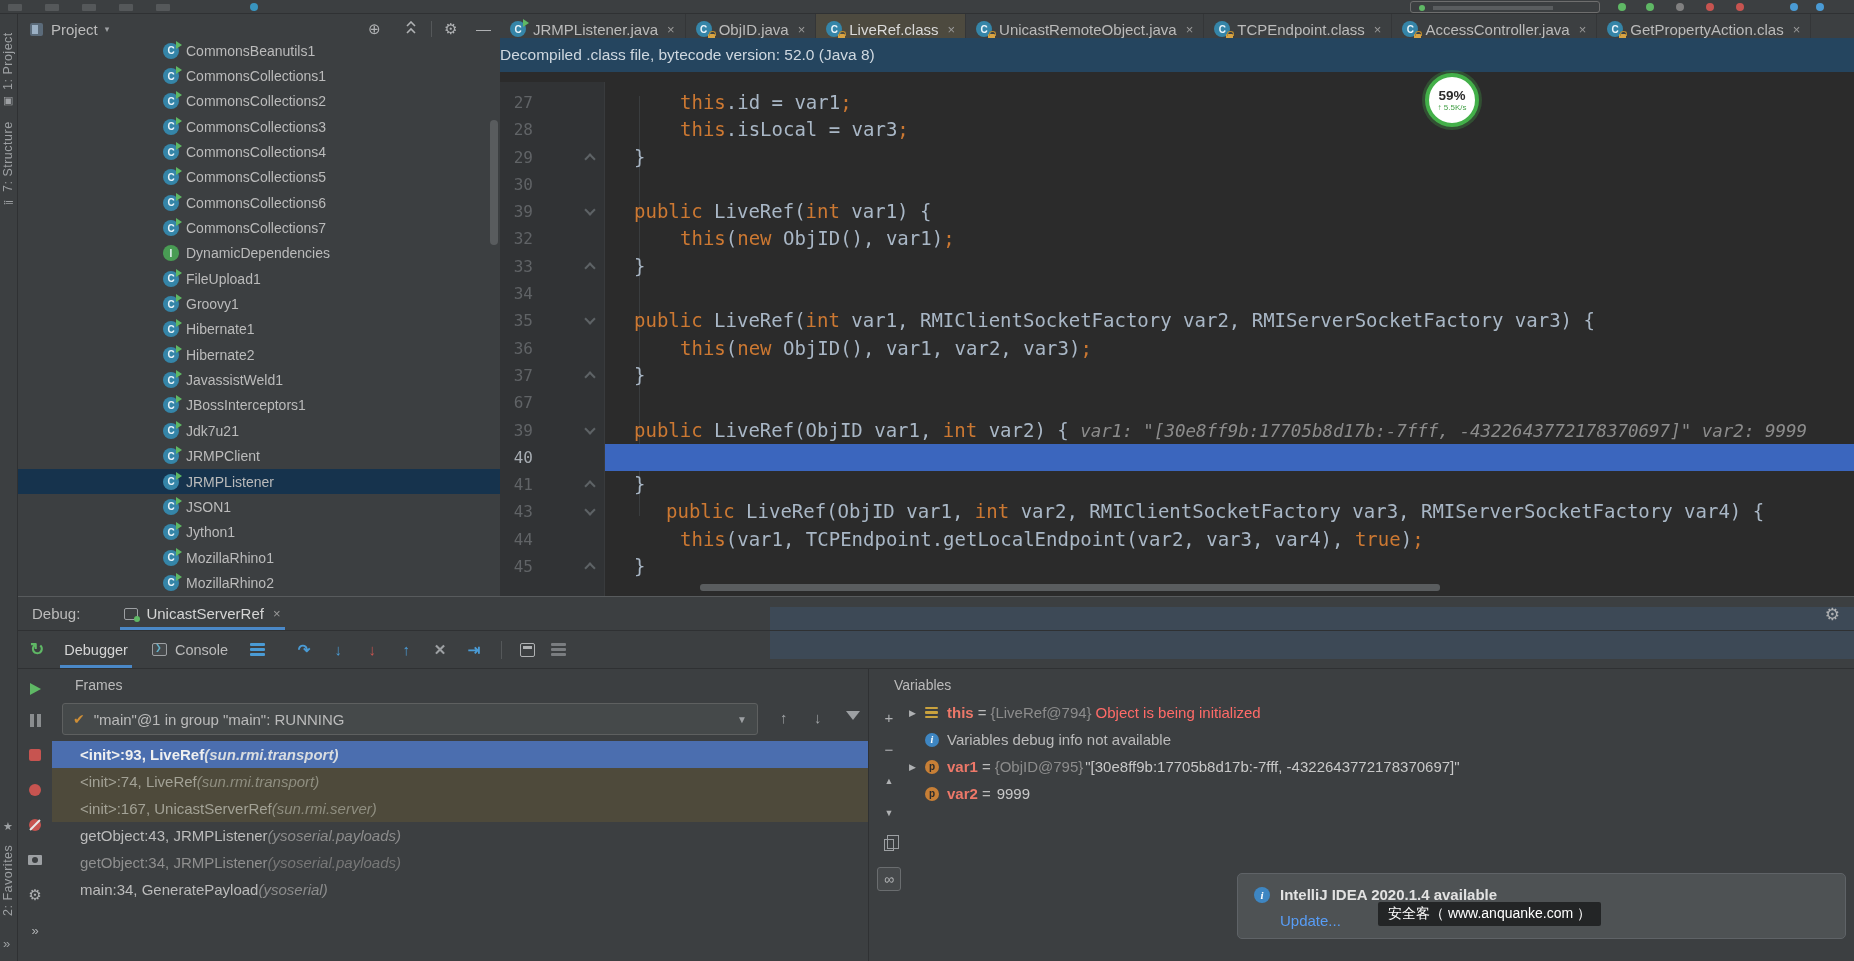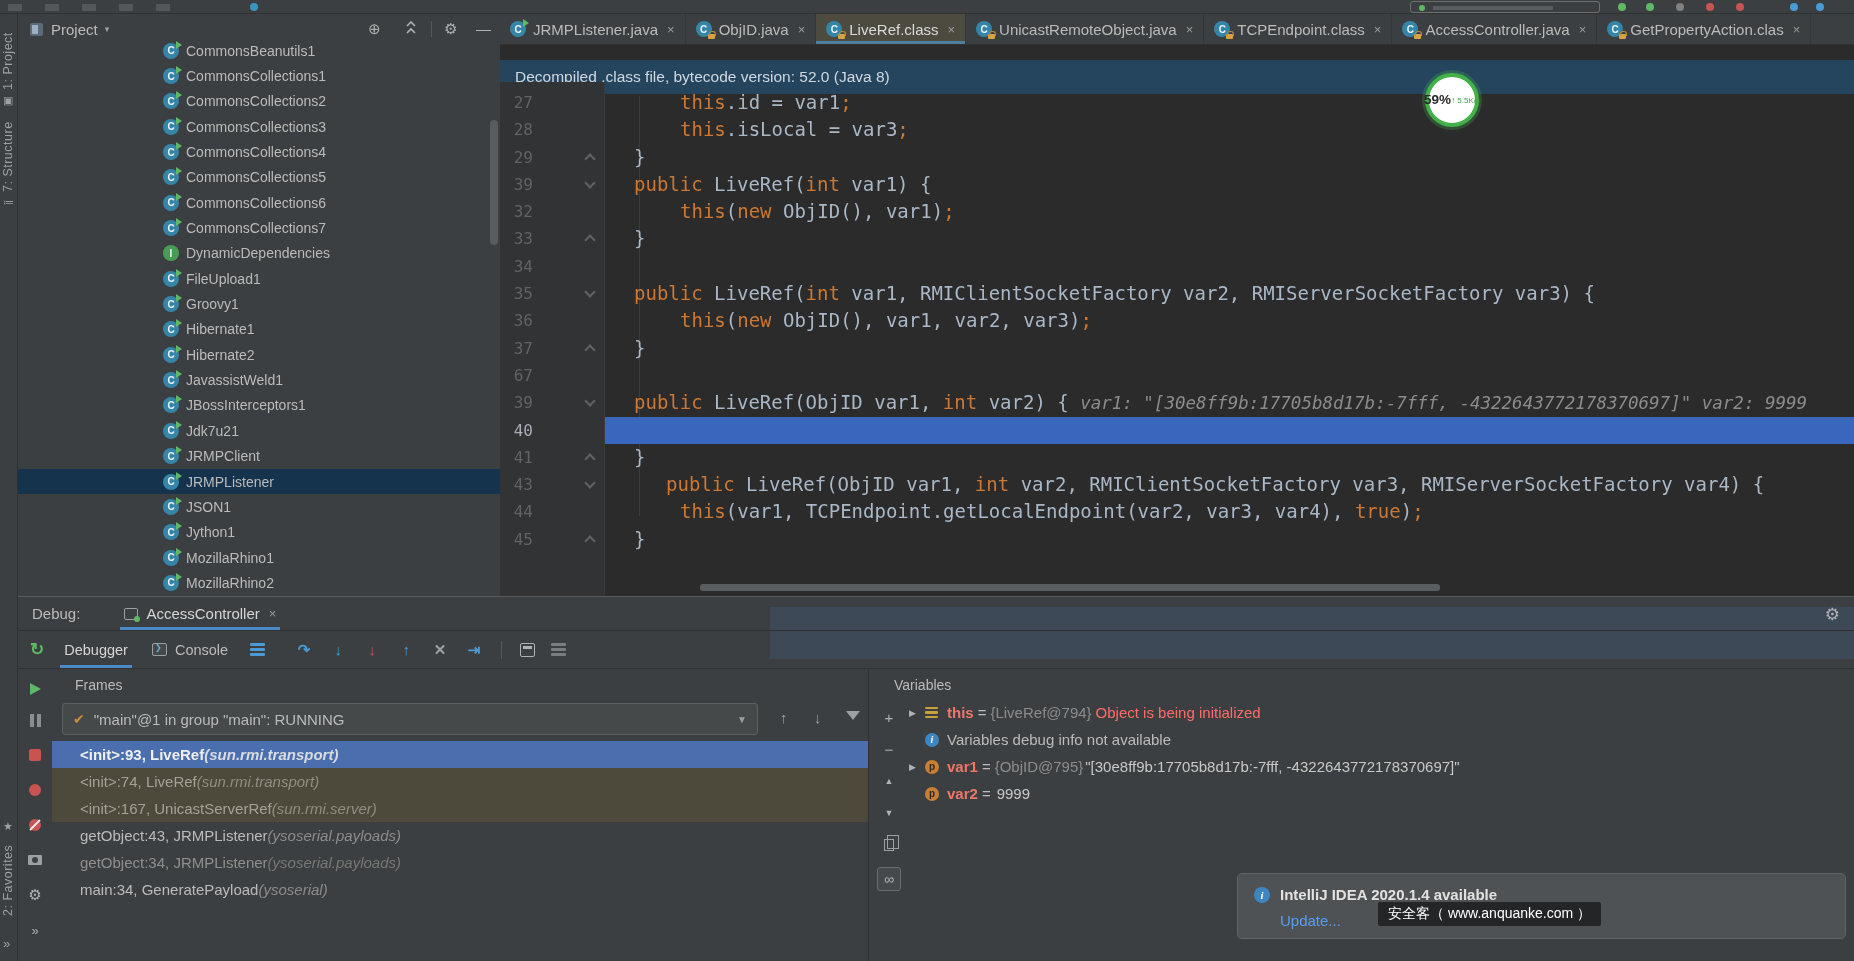--- a/index.html
+++ b/index.html
@@ -45,42 +45,42 @@
   .tabbar{position:absolute;left:0;top:0;right:0;height:31px;background:#3c3f41;border-bottom:1px solid #2f3133;display:flex;}
   .tab{position:relative;display:flex;align-items:center;padding:0 10px;border-right:1px solid #343638;
        font-size:15px;color:#bbbbbb;}
   .tab.active{background:#4d4a3f;color:#dadada;}
   .tab.active:after{content:"";position:absolute;left:0;right:0;bottom:0;height:3px;background:#4a7f9e;}
   .tab .node-ico{margin-right:7px;}
   .tab-close{margin-left:9px;color:#9a9a9a;font-size:13px;}
   .lockmark{position:absolute;right:-3px;bottom:-2px;width:7px;height:5px;background:#d9a343;border-radius:1px;}
   .lockmark:before{content:"";position:absolute;left:1px;top:-3px;width:5px;height:4px;border:1.2px solid #b98a2f;
                    border-bottom:none;border-radius:3px 3px 0 0;}
-  .banner{position:absolute;left:0;top:46px;right:0;height:34px;background:#25455f;color:#cfd8e0;
-          font-size:15.5px;display:flex;align-items:center;padding-left:15px;}
+  .banner{position:absolute;left:0;top:24px;right:0;height:34px;background:#25455f;color:#cfd8e0;
+          font-size:15.5px;display:flex;align-items:center;}
   .gutter-bg{position:absolute;left:0;top:68px;bottom:0;width:105px;background:#313335;border-right:1px solid #393b3d;}
   .indent-guide{position:absolute;left:139px;top:82px;height:420px;width:1px;background:#3a3d3f;}
   .code{position:absolute;left:0;top:75px;right:0;height:507px;}
   .code-line{position:relative;height:27.3px;}
   .exec-bg{position:absolute;left:105px;right:0;top:0;bottom:0;background:#3b66be;}
   .ln{position:absolute;left:0;top:4px;width:33px;text-align:right;color:#606366;
       font:16px "DejaVu Sans Mono",monospace;}
   .code-line.exec .ln{color:#a7adb3;}
   .fold-el{position:absolute;left:86px;width:8px;height:8px;border:solid #5e6366;border-width:2px 2px 0 0;}
   .fold-down{top:8px;transform:rotate(135deg);}
   .fold-up{top:11px;transform:rotate(-45deg);}
   .ct{position:absolute;top:2px;font:19px "DejaVu Sans Mono",monospace;color:#a9b7c6;}
   .k{color:#cc7832;}
   .w{color:#a9b7c6;}
   .h{color:#8c8c8c;font-style:italic;font-size:17.5px;}
   .hl{color:#aebdce;font-style:italic;font-size:17.5px;}
   .hscroll{position:absolute;left:200px;top:570px;width:740px;height:7px;background:#5a5d5f;border-radius:3px;z-index:5;}
   .net-widget{position:absolute;left:925px;top:59px;width:54px;height:54px;border-radius:50%;background:#ffffff;
               border:4px solid #43b049;box-shadow:0 0 0 3px rgba(67,176,73,.28);z-index:6;
-              display:flex;flex-direction:row;align-items:center;justify-content:center;}
+              display:flex;flex-direction:column;align-items:center;justify-content:center;}
   .net-pct{font-size:13.5px;font-weight:bold;color:#2b2b2b;line-height:14px;}
   .net-rate{font-size:8px;color:#43a047;line-height:9px;}
 
   
   .debug{position:absolute;left:18px;top:596px;width:1836px;height:365px;background:#3c3f41;border-top:1px solid #585b5d;}
   .dbg-slate{position:absolute;left:752px;top:10px;right:0;height:52px;background:#3d4956;}
   .dbg-header{position:absolute;left:0;top:0;right:0;height:34px;border-bottom:1px solid #2f3133;
               display:flex;align-items:center;}
   .dbg-label{margin-left:14px;font-size:15px;color:#bbbbbb;}
   .session-tab{position:relative;height:100%;display:flex;align-items:center;margin-left:40px;padding:0 4px;}
@@ -370,20 +370,23 @@
         <div class="code-line">
           <span class="ln">28</span>
           <span class="ct" style="left: 180px;"><span class="k">this</span><span class="w">.isLocal = var3</span><span class="k">;</span></span>
         </div>
         <div class="code-line">
           <span class="ln">29</span>
           <span class="fold-el fold-up"></span>
           <span class="ct" style="left: 134px;"><span class="w">}</span></span>
         </div>
         <div class="code-line">
+          <span class="ln">30</span>
+        </div>
+        <div class="code-line">
           <span class="ln">39</span>
           <span class="fold-el fold-down"></span>
           <span class="ct" style="left: 134px;"><span class="k">public </span><span class="w">LiveRef(</span><span class="k">int</span><span class="w"> var1) {</span></span>
         </div>
         <div class="code-line">
           <span class="ln">32</span>
           <span class="ct" style="left: 180px;"><span class="k">this</span><span class="w">(</span><span class="k">new </span><span class="w">ObjID(), var1)</span><span class="k">;</span></span>
         </div>
         <div class="code-line">
           <span class="ln">33</span>
@@ -446,21 +449,21 @@
     </div>
   </div>
 
   <div class="debug">
     <div class="dbg-slate"></div>
 
     <div class="dbg-header">
       <span class="dbg-label">Debug:</span>
       <div class="session-tab">
         <span class="console-ico"></span>
-        <span class="session-name">AccessController</span>
+        <span class="session-name">UnicastServerRef</span>
         <span class="tab-close">×</span>
       </div>
       <span class="dbg-gear">⚙</span>
     </div>
 
     <div class="dbg-toolbar">
       <span class="rerun">↻</span>
       <div class="vtab active" style="margin-left:8px">
         <span>Debugger</span>
       </div>

